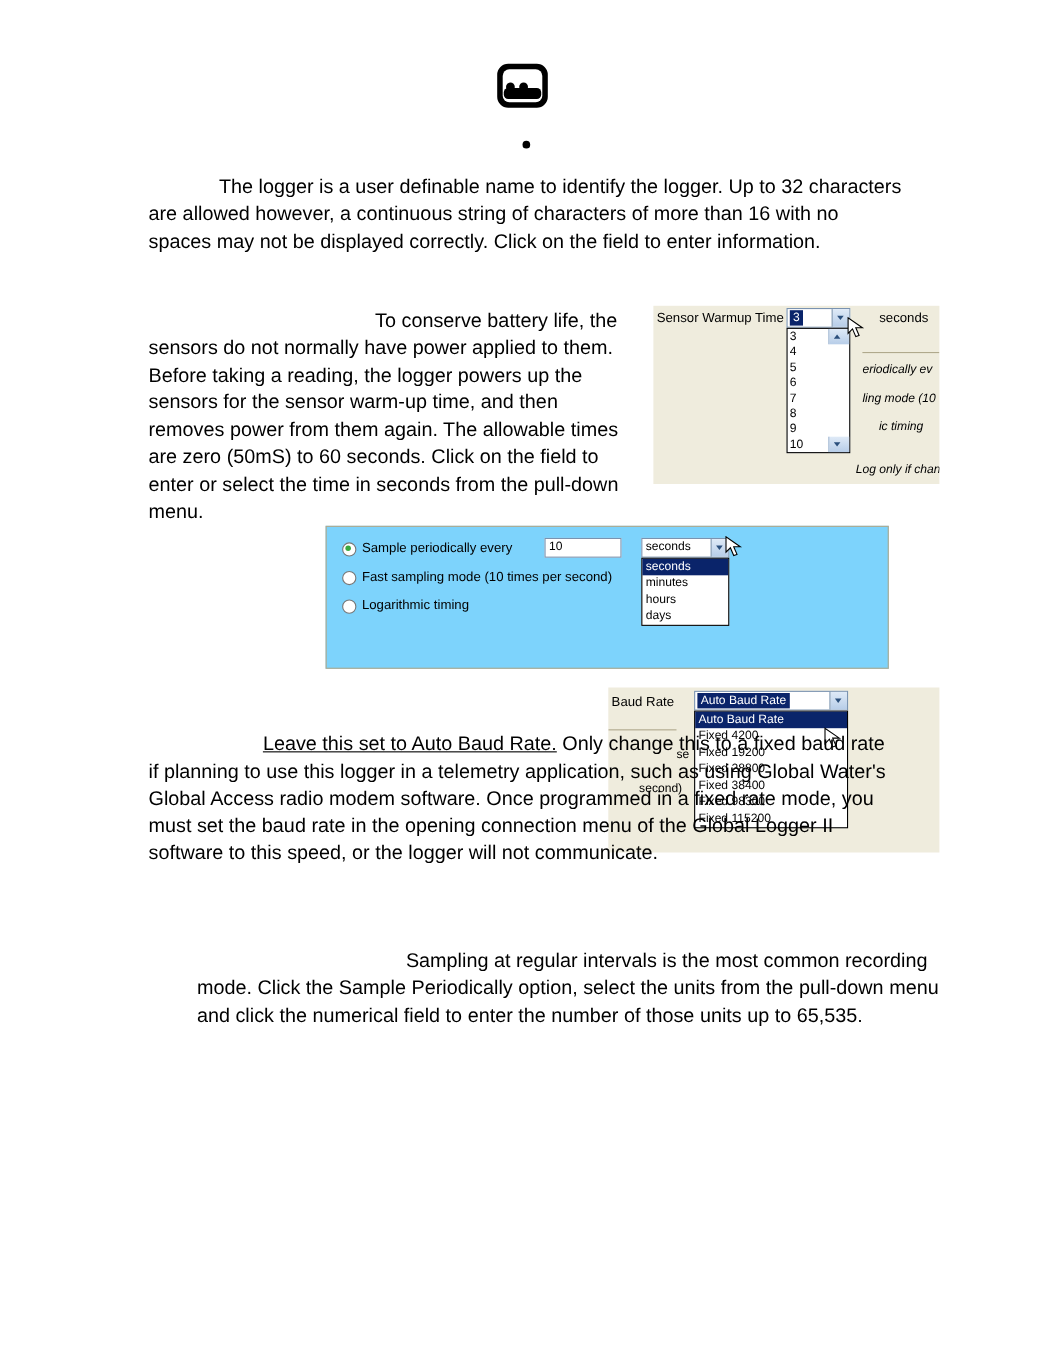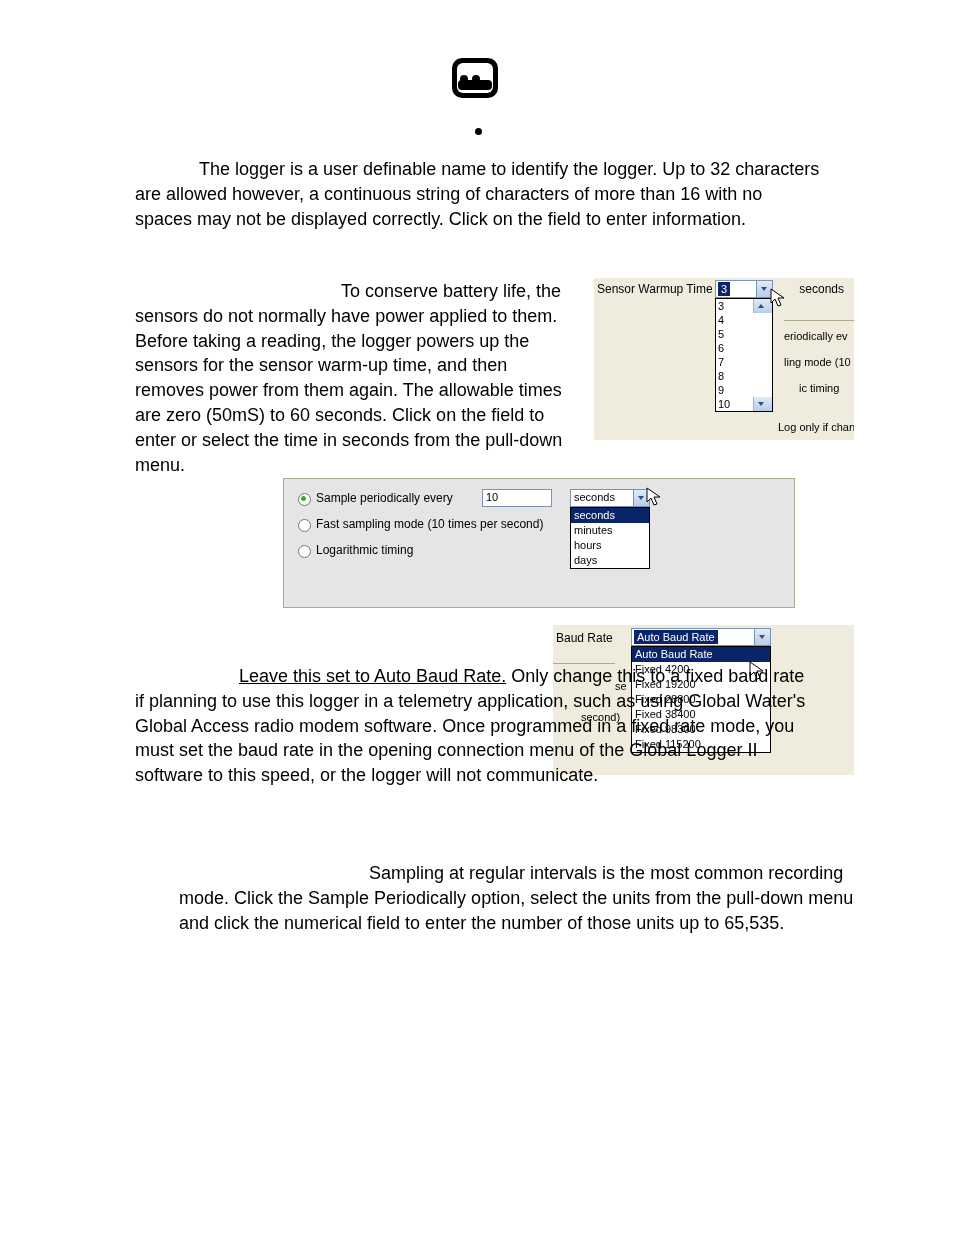--- a/index.html
+++ b/index.html
@@ -177,36 +177,36 @@
   .shot-warmup .list .scroll-up { top: 0; }
   .shot-warmup .list .scroll-down { bottom: 0; }
   .shot-warmup .list .scroll-up::after {
     content:"";position:absolute;left:4px;top:5px;width:0;height:0;
     border-left:3px solid transparent;border-right:3px solid transparent;border-bottom:4px solid #2b4f7c;
   }
   .shot-warmup .list .scroll-down::after {
     content:"";position:absolute;left:4px;top:5px;width:0;height:0;
     border-left:3px solid transparent;border-right:3px solid transparent;border-top:4px solid #2b4f7c;
   }
-  .shot-warmup .bg-texts div { position:absolute; font-size:11px; white-space:nowrap; }
+  .shot-warmup .bg-texts div { position:absolute; font-size:11px; white-space:nowrap;font-style:italic; }
   .shot-warmup .hr { position:absolute; left:190px; right:0; top:42px; height:1px; background:#b0a98c; }
   .cursor {
     position:absolute;
     width:18px;height:20px;
   }
   .cursor svg { width:18px;height:20px; }
 
   
   .shot-sample {
     position: absolute;
-    left: 283px;
+    left: 296px;
     top: 478px;
     width: 512px;
     height: 130px;
-    background: #e5e5e5;
+    background: #7dd3fc;
     border: 1px solid #b0a98c;
     box-sizing: border-box;
     font-family: Tahoma, Arial, sans-serif;
     font-size: 12px;
   }
   .shot-sample .radio {
     position:absolute;
     left: 14px;
     width: 11px; height:11px;
     border:1px solid #777;

